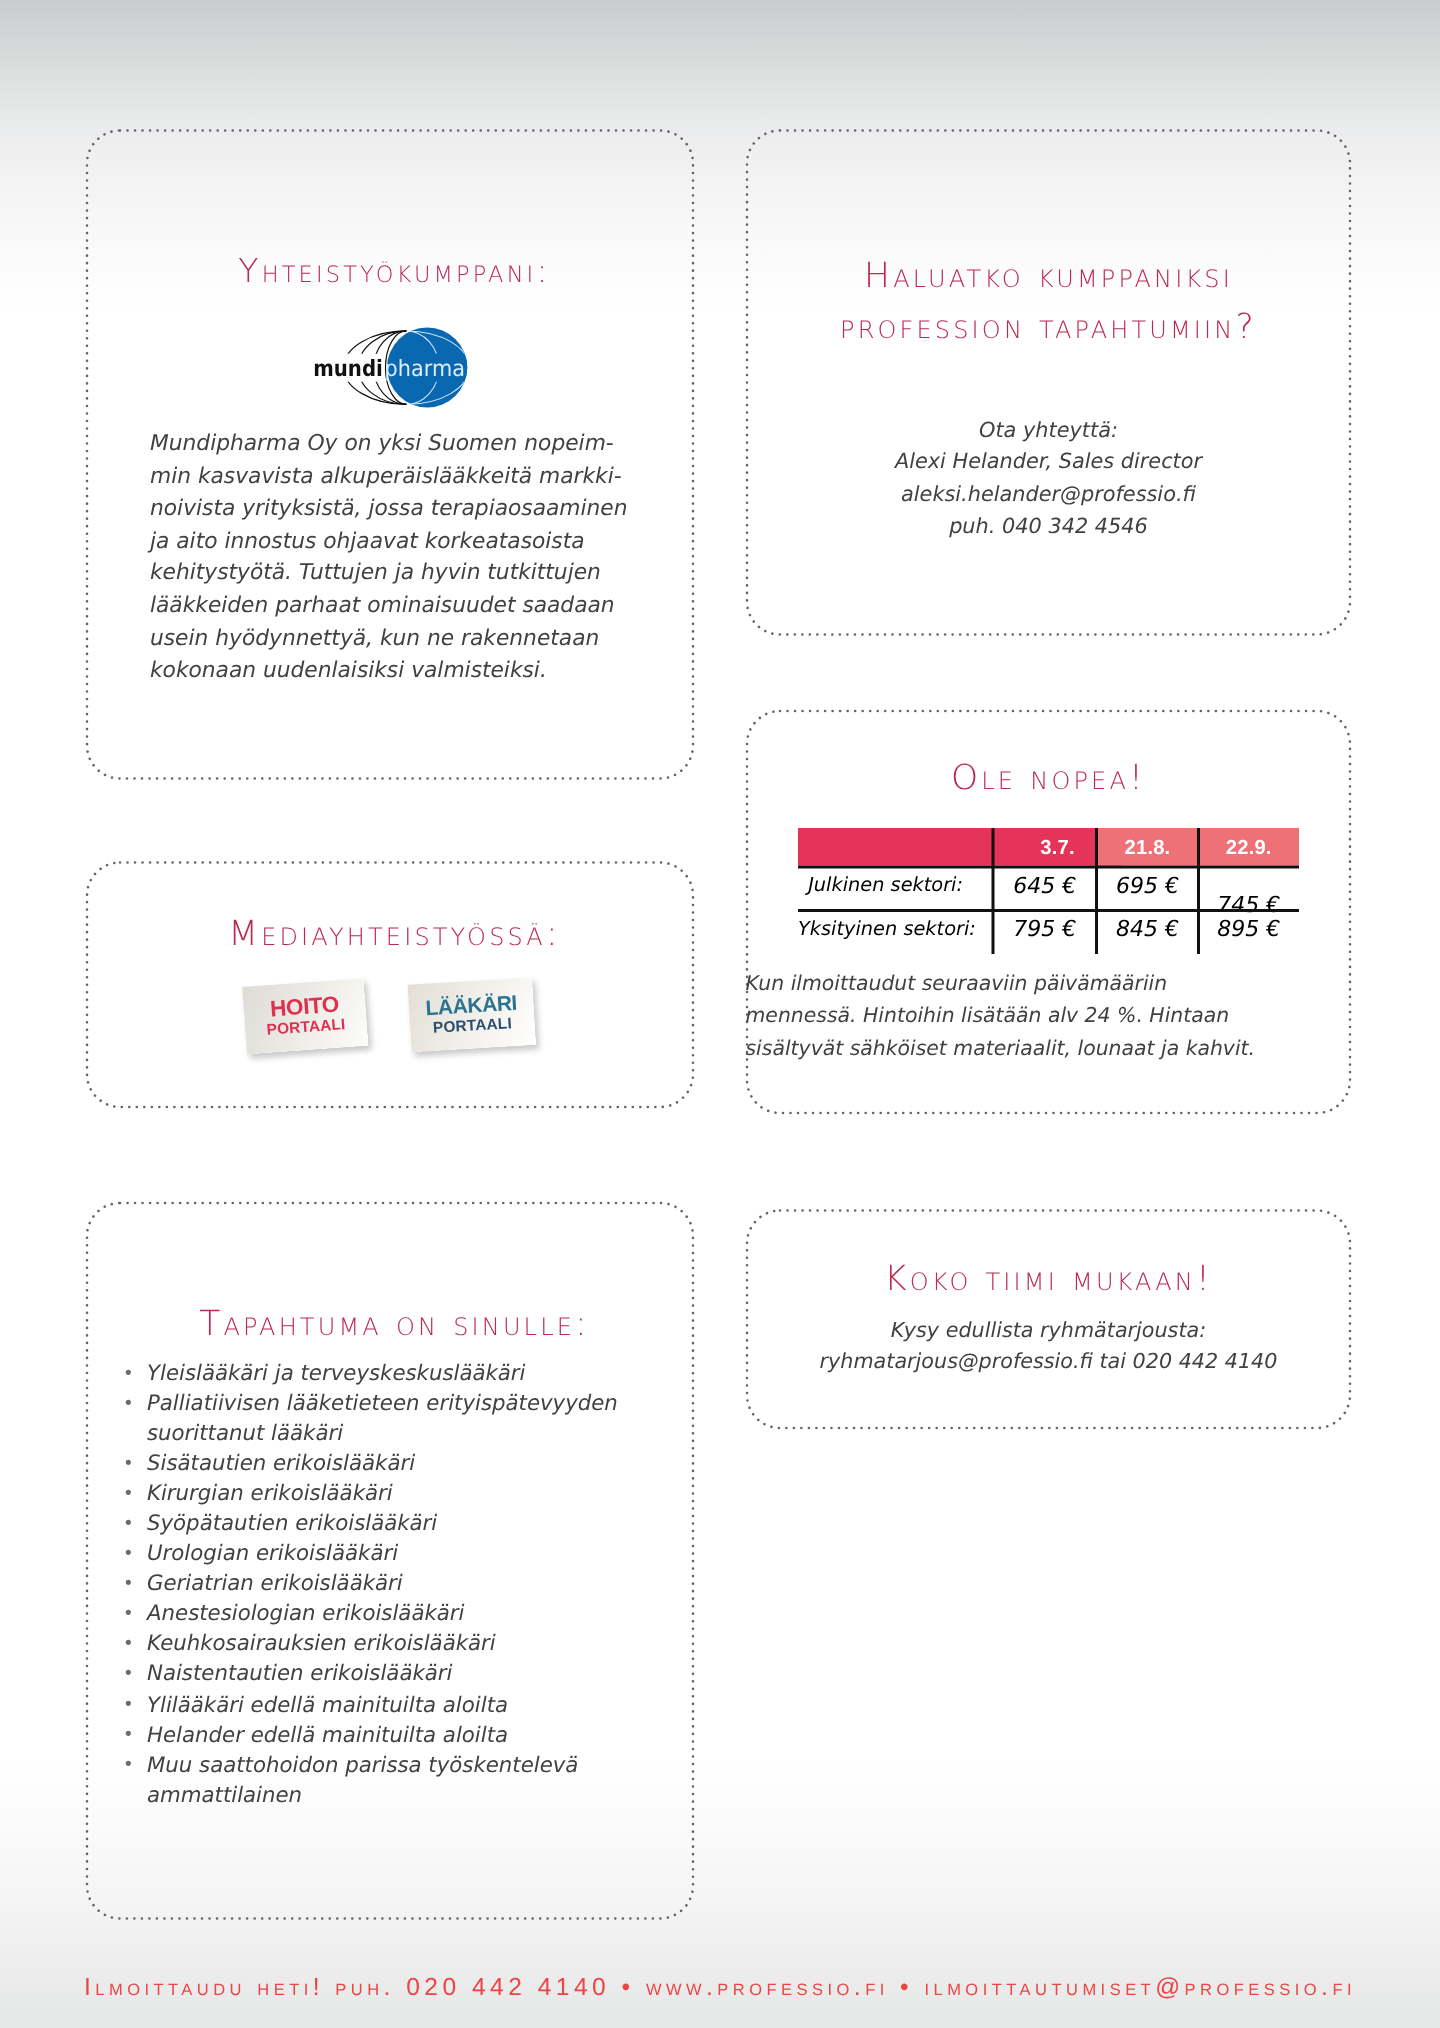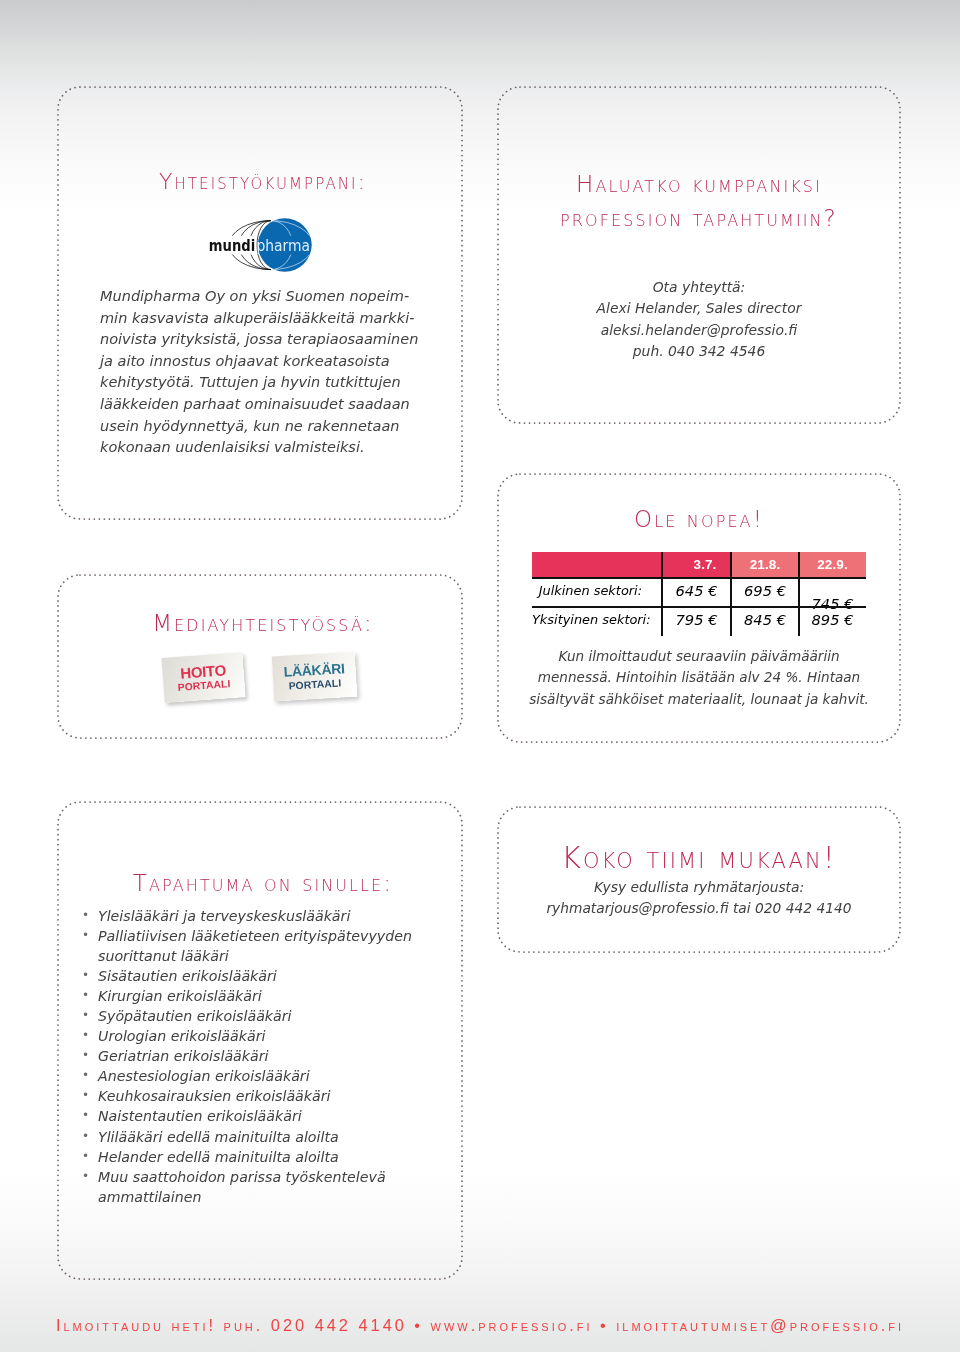--- a/index.html
+++ b/index.html
@@ -69,21 +69,21 @@
     letter-spacing:0.1px;line-height:25px;height:25px;top:0;
   }
   #price-table .td{
     color:#000000;font-size:14.7px;font-style:italic;font-weight:400;
     font-family:"DejaVu Sans",sans-serif;text-align:center;
     white-space:nowrap;
   }
   #price-table .lbl{text-align:right;font-size:12.9px;}
   #price-table .rule{position:absolute;background:#111111;}
   #pricing-note{
-    left:497px;top:646px;width:404px;text-align:center;
+    left:497px;top:646px;width:404px;text-align:left;
     font-size:13.6px;line-height:21.4px;
   }
 
   
   #media-heading{left:60px;top:610px;width:406px;font-size:23px;letter-spacing:2.1px;}
   .sticker{
     position:absolute;box-sizing:border-box;
     box-shadow:2px 3px 4px rgba(0,0,0,0.22);
     display:flex;flex-direction:column;align-items:center;justify-content:center;
     font-family:"Liberation Sans",sans-serif;font-weight:bold;
@@ -115,21 +115,21 @@
     font-family:"DejaVu Sans",sans-serif;
   }
   #audience-list li{
     list-style:none;position:relative;padding-left:16px;margin:0;
   }
   #audience-list li:before{
     content:"\2022";position:absolute;left:0;top:-1px;font-style:normal;font-weight:400;font-size:12px;color:#6a6b6d;
   }
 
   
-  #team-heading{left:497px;top:840px;width:404px;font-size:30px;letter-spacing:2.1px;}
+  #team-heading{left:497px;top:840px;width:404px;font-size:23px;letter-spacing:2.1px;}
   #team-lines{
     left:497px;top:877px;width:404px;text-align:center;
     font-size:13.8px;line-height:21.4px;
   }
 
   
   #footer{
     position:absolute;left:0;top:1316px;width:960px;text-align:center;
     color:#ef4444;font-size:16.4px;font-variant:small-caps;letter-spacing:2.98px;
     font-family:"Liberation Sans",sans-serif;

